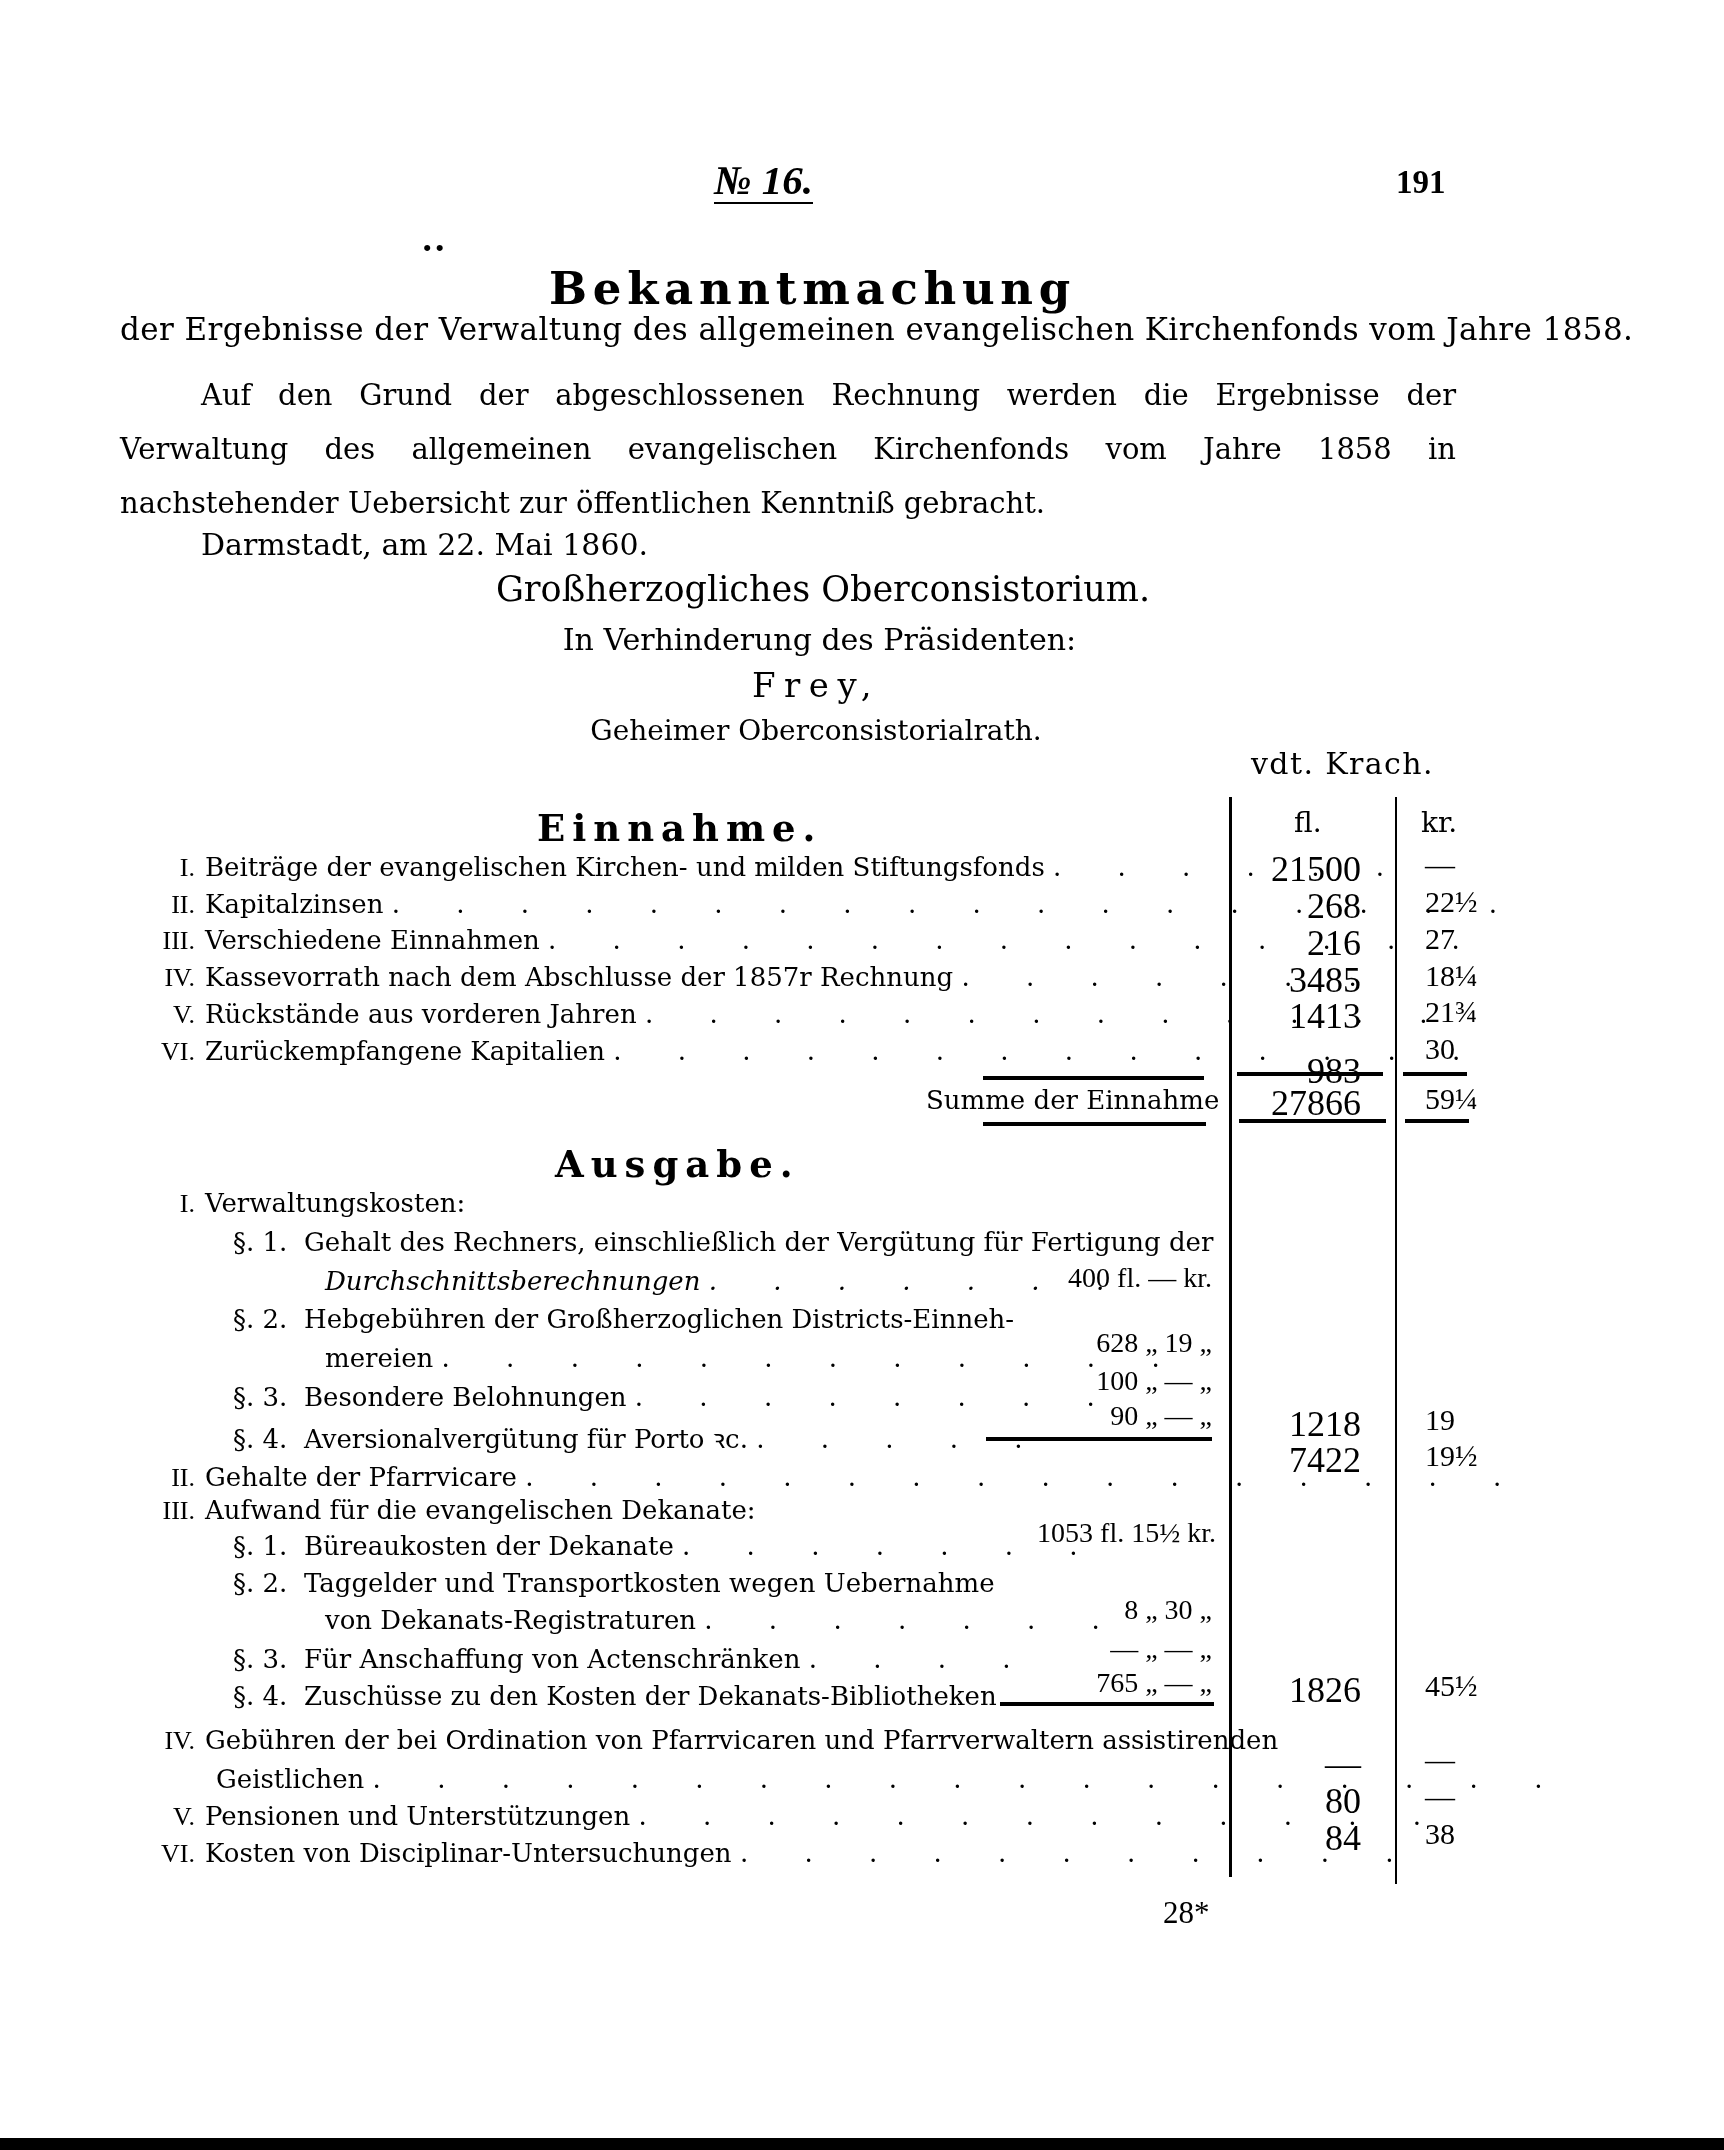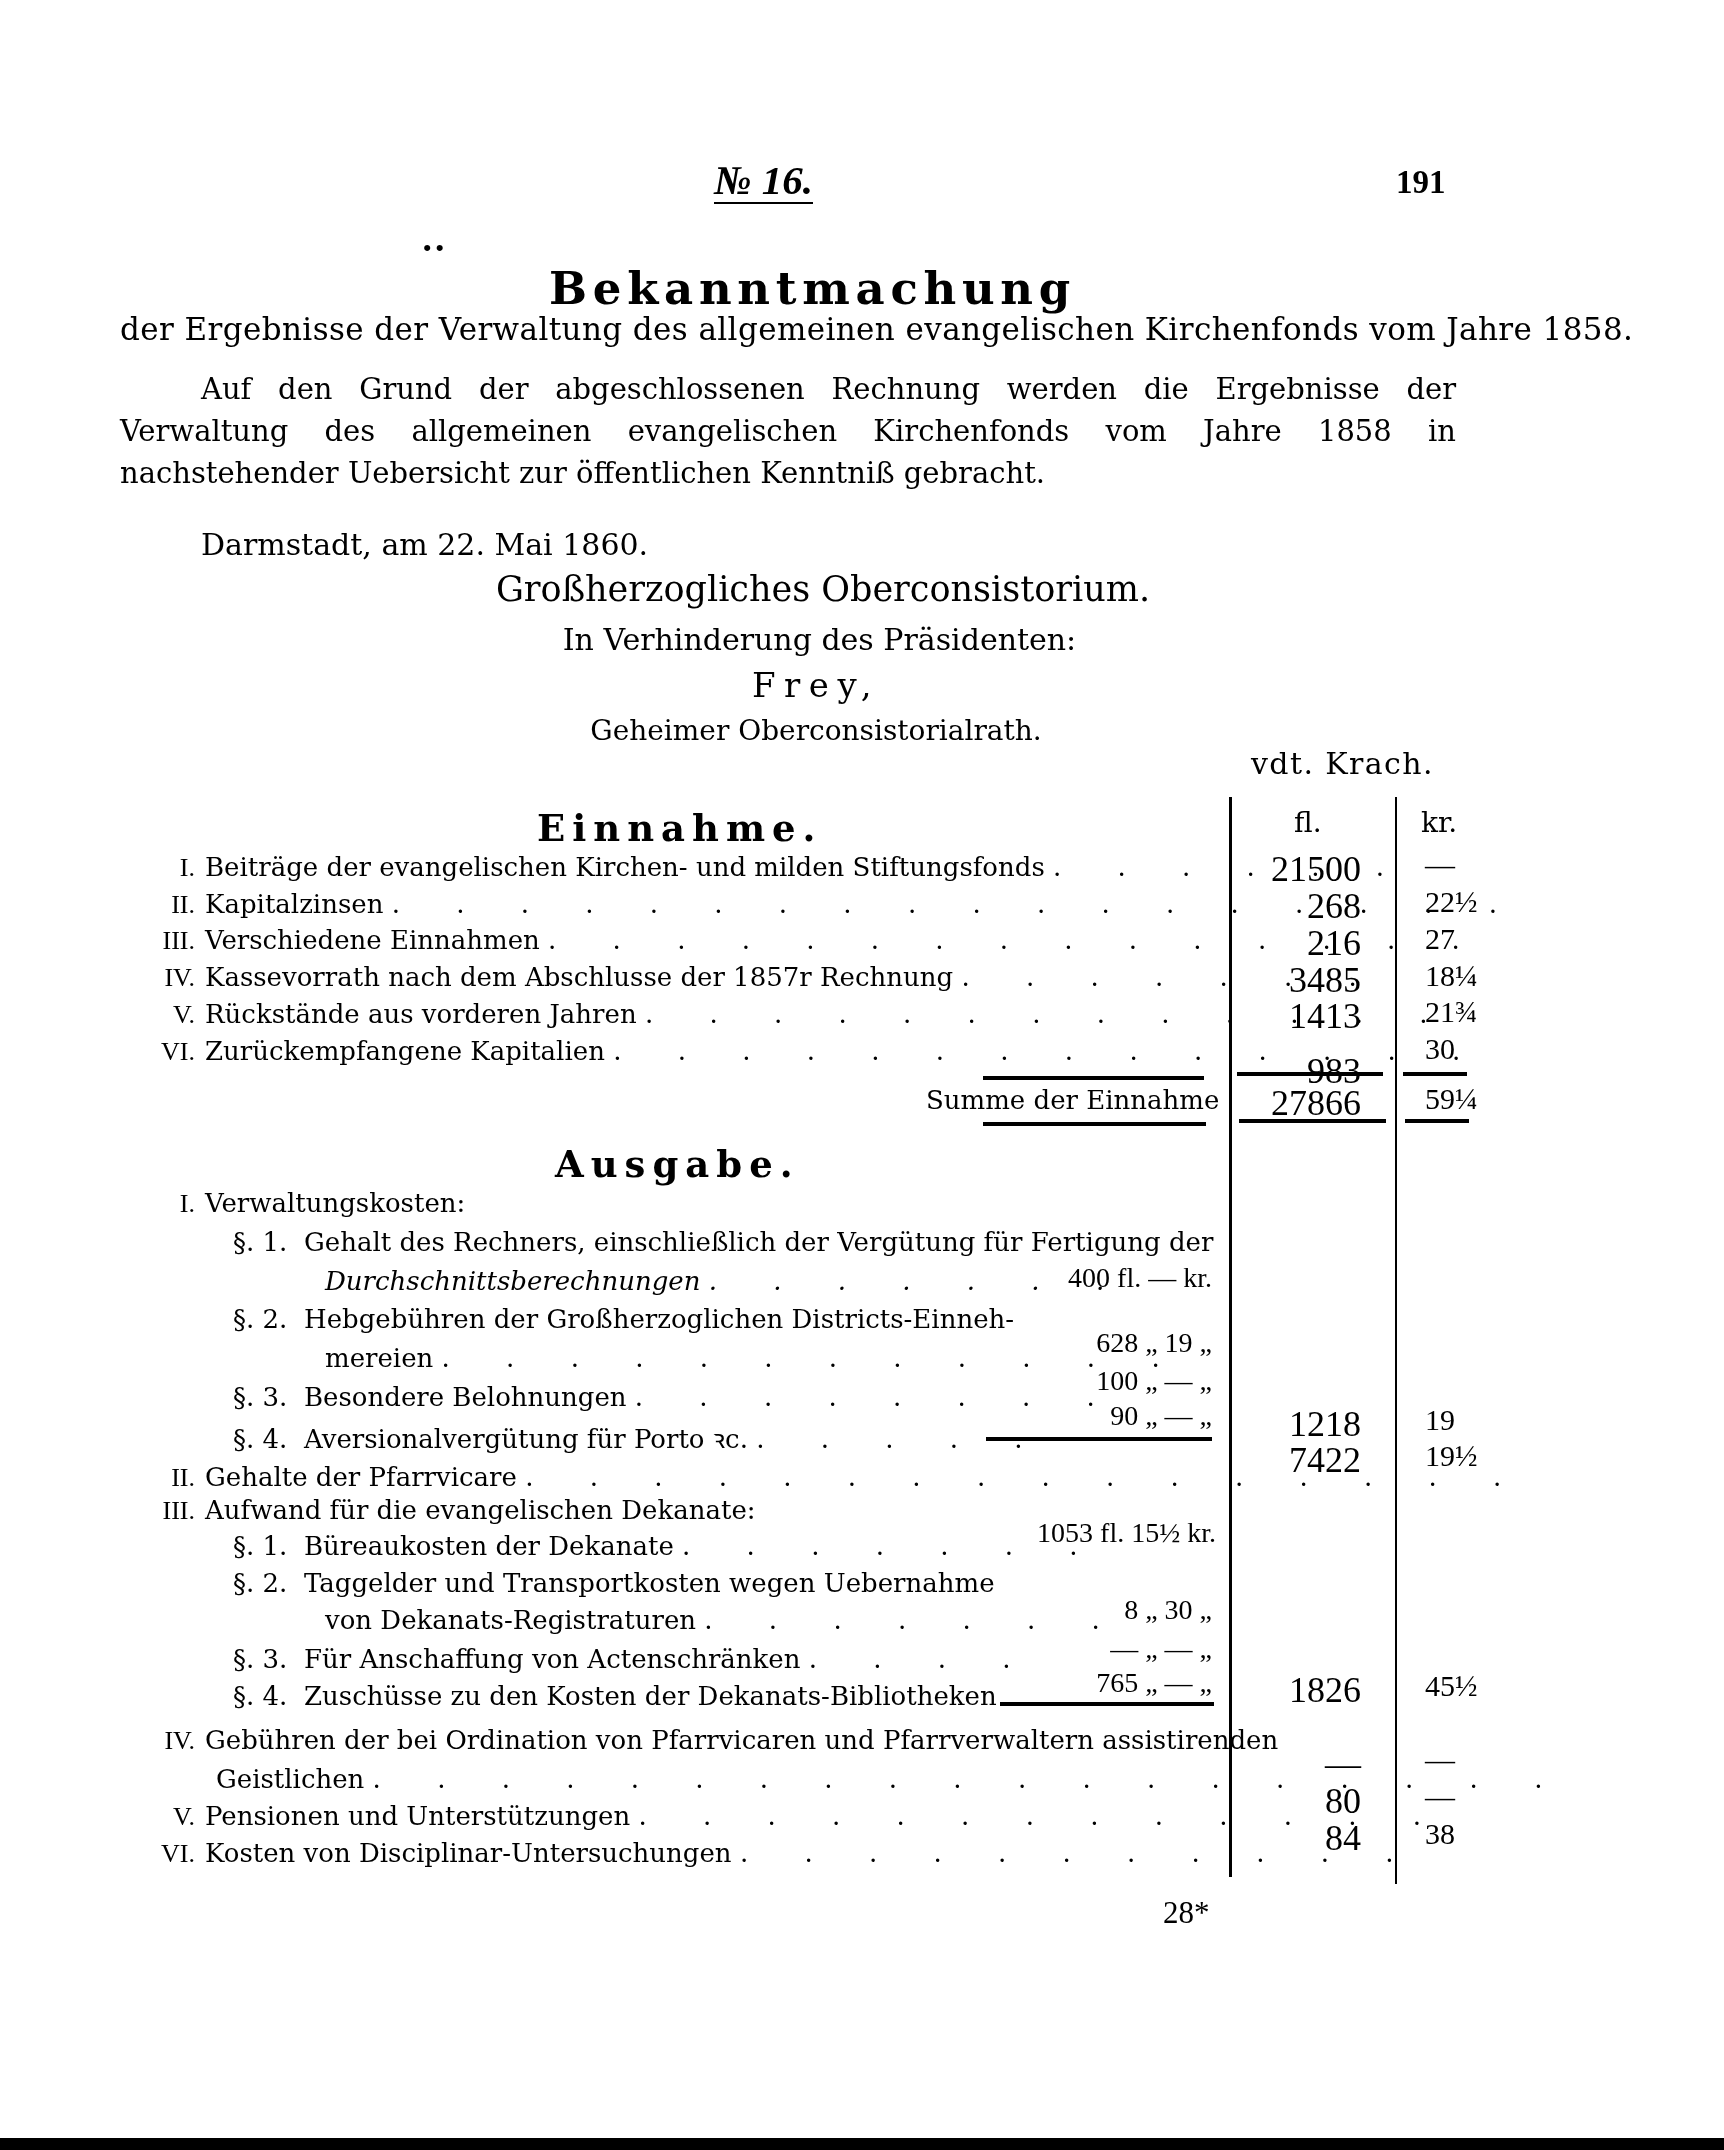--- a/index.html
+++ b/index.html
@@ -10,21 +10,21 @@
   }
   .abs { position: absolute; white-space: nowrap; }
   .num { font-family: "Liberation Serif", "DejaVu Serif", serif; }
   .doc-number { left: 714px; top: 159px; font-size: 41px; font-weight: bold; font-style: italic;
     border-bottom: 2.8px solid #000; padding-bottom: 1.4px; line-height: 42px; }
   .page-number { left: 1396px; top: 164px; font-size: 33px; font-weight: bold; }
   .stray-mark { left: 421px; top: 237px; font-size: 21px; }
   .title { left: 0; width: 1724px; top: 262px; text-align: center; font-size: 45px; font-weight: bold; letter-spacing: 5.7px; }
   .title-inner { display: inline-block; margin-left: -99px; }
   .subtitle { left: 120px; top: 311px; font-size: 31px; width: 1343px; letter-spacing: 0.4px; }
-  .para { left: 120px; width: 1336px; font-size: 29px; line-height: 42px; top: 368px; text-align: justify; text-align-last: left; white-space: normal; }
+  .para { left: 120px; width: 1336px; font-size: 29px; line-height: 54px; top: 368px; text-align: justify; text-align-last: left; white-space: normal; }
   .para .indent { display: inline-block; width: 81px; }
   .place-date { left: 201px; top: 527px; font-size: 30px; }
   .authority { left: 0; width: 1724px; text-align: center; font-size: 35px; top: 569px; }
   .authority span { margin-left: -78px; }
   .behalf { left: 0; width: 1724px; text-align: center; font-size: 30px; top: 622px; }
   .behalf span { margin-left: -85px; }
   .signer { left: 0; width: 1724px; text-align: center; font-size: 34px; top: 665px; letter-spacing: 8.5px; }
   .signer span { margin-left: -92px; }
   .signer-title { left: 0; width: 1724px; text-align: center; font-size: 28px; top: 714px; }
   .signer-title span { margin-left: -92px; }

